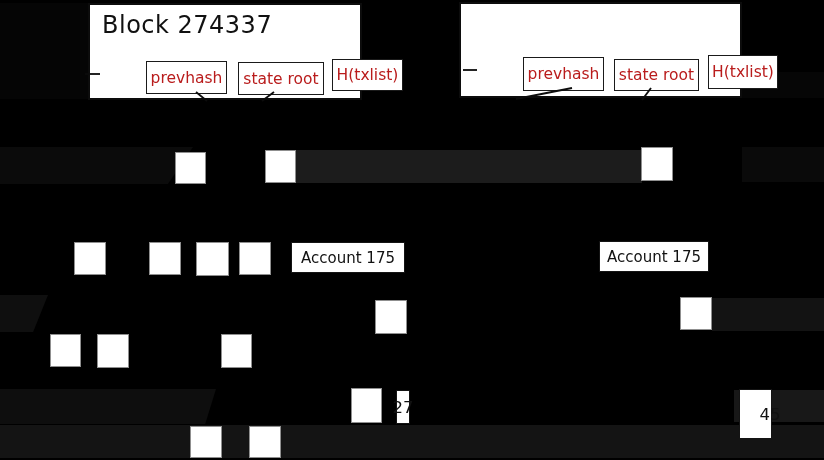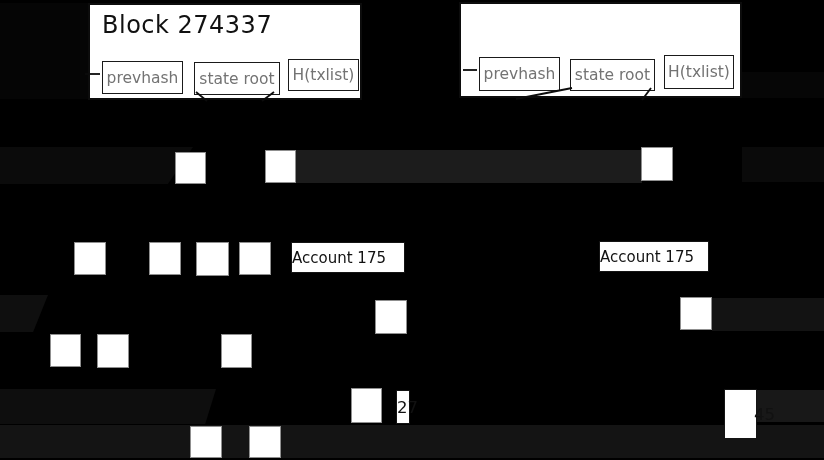--- a/index.html
+++ b/index.html
@@ -15,31 +15,31 @@
     position:absolute;background:#fff;border:2px solid #0c0c0c;
     box-sizing:border-box;z-index:2;
   }
   .block-title{
     position:absolute;left:12px;top:6px;
     font-size:24px;color:#111;letter-spacing:0.5px;white-space:nowrap;
   }
   .field{
     position:absolute;background:#fff;border:1.5px solid #1a1a1a;
     box-sizing:border-box;display:flex;align-items:center;justify-content:center;
-    font-size:15.5px;color:#737373;white-space:nowrap;
+    font-size:15.5px;color:#b91c1c;white-space:nowrap;margin-left:44px;
   }
   
   .node{
     position:absolute;background:#fff;border:1px solid #8f8f8f;
     box-sizing:border-box;z-index:3;
   }
   
   .labelbox{
     position:absolute;background:#fff;border:1.5px solid #141414;
-    box-sizing:border-box;display:flex;align-items:center;justify-content:flex-start;
+    box-sizing:border-box;display:flex;align-items:center;justify-content:center;
     color:#111;z-index:3;white-space:nowrap;
   }
   .account{font-size:15px;}
   .value{font-size:16.5px;}
   #connector-overlay{position:absolute;left:0;top:0;z-index:4;pointer-events:none;}
 </style>
 </head>
 <body>
 
 <div class="band" style="left:0;top:3px;width:88px;height:96px;background:#050505;"></div>
@@ -109,15 +109,15 @@
 <div class="labelbox account" style="left:291px;top:242px;width:114px;height:31px;">
   <span>Account 175</span>
 </div>
 <div class="labelbox account" style="left:599px;top:241px;width:110px;height:31px;">
   <span>Account 175</span>
 </div>
 
 <div class="labelbox value" style="left:396px;top:390px;width:14px;height:34px;">
   <span>27</span>
 </div>
-<div class="labelbox value" style="left:724px;top:389px;width:33px;height:50px;padding-left:29px;">
+<div class="labelbox value" style="left:739px;top:389px;width:33px;height:50px;padding-left:29px;">
   <span>45</span>
 </div>
 
 </body></html>

